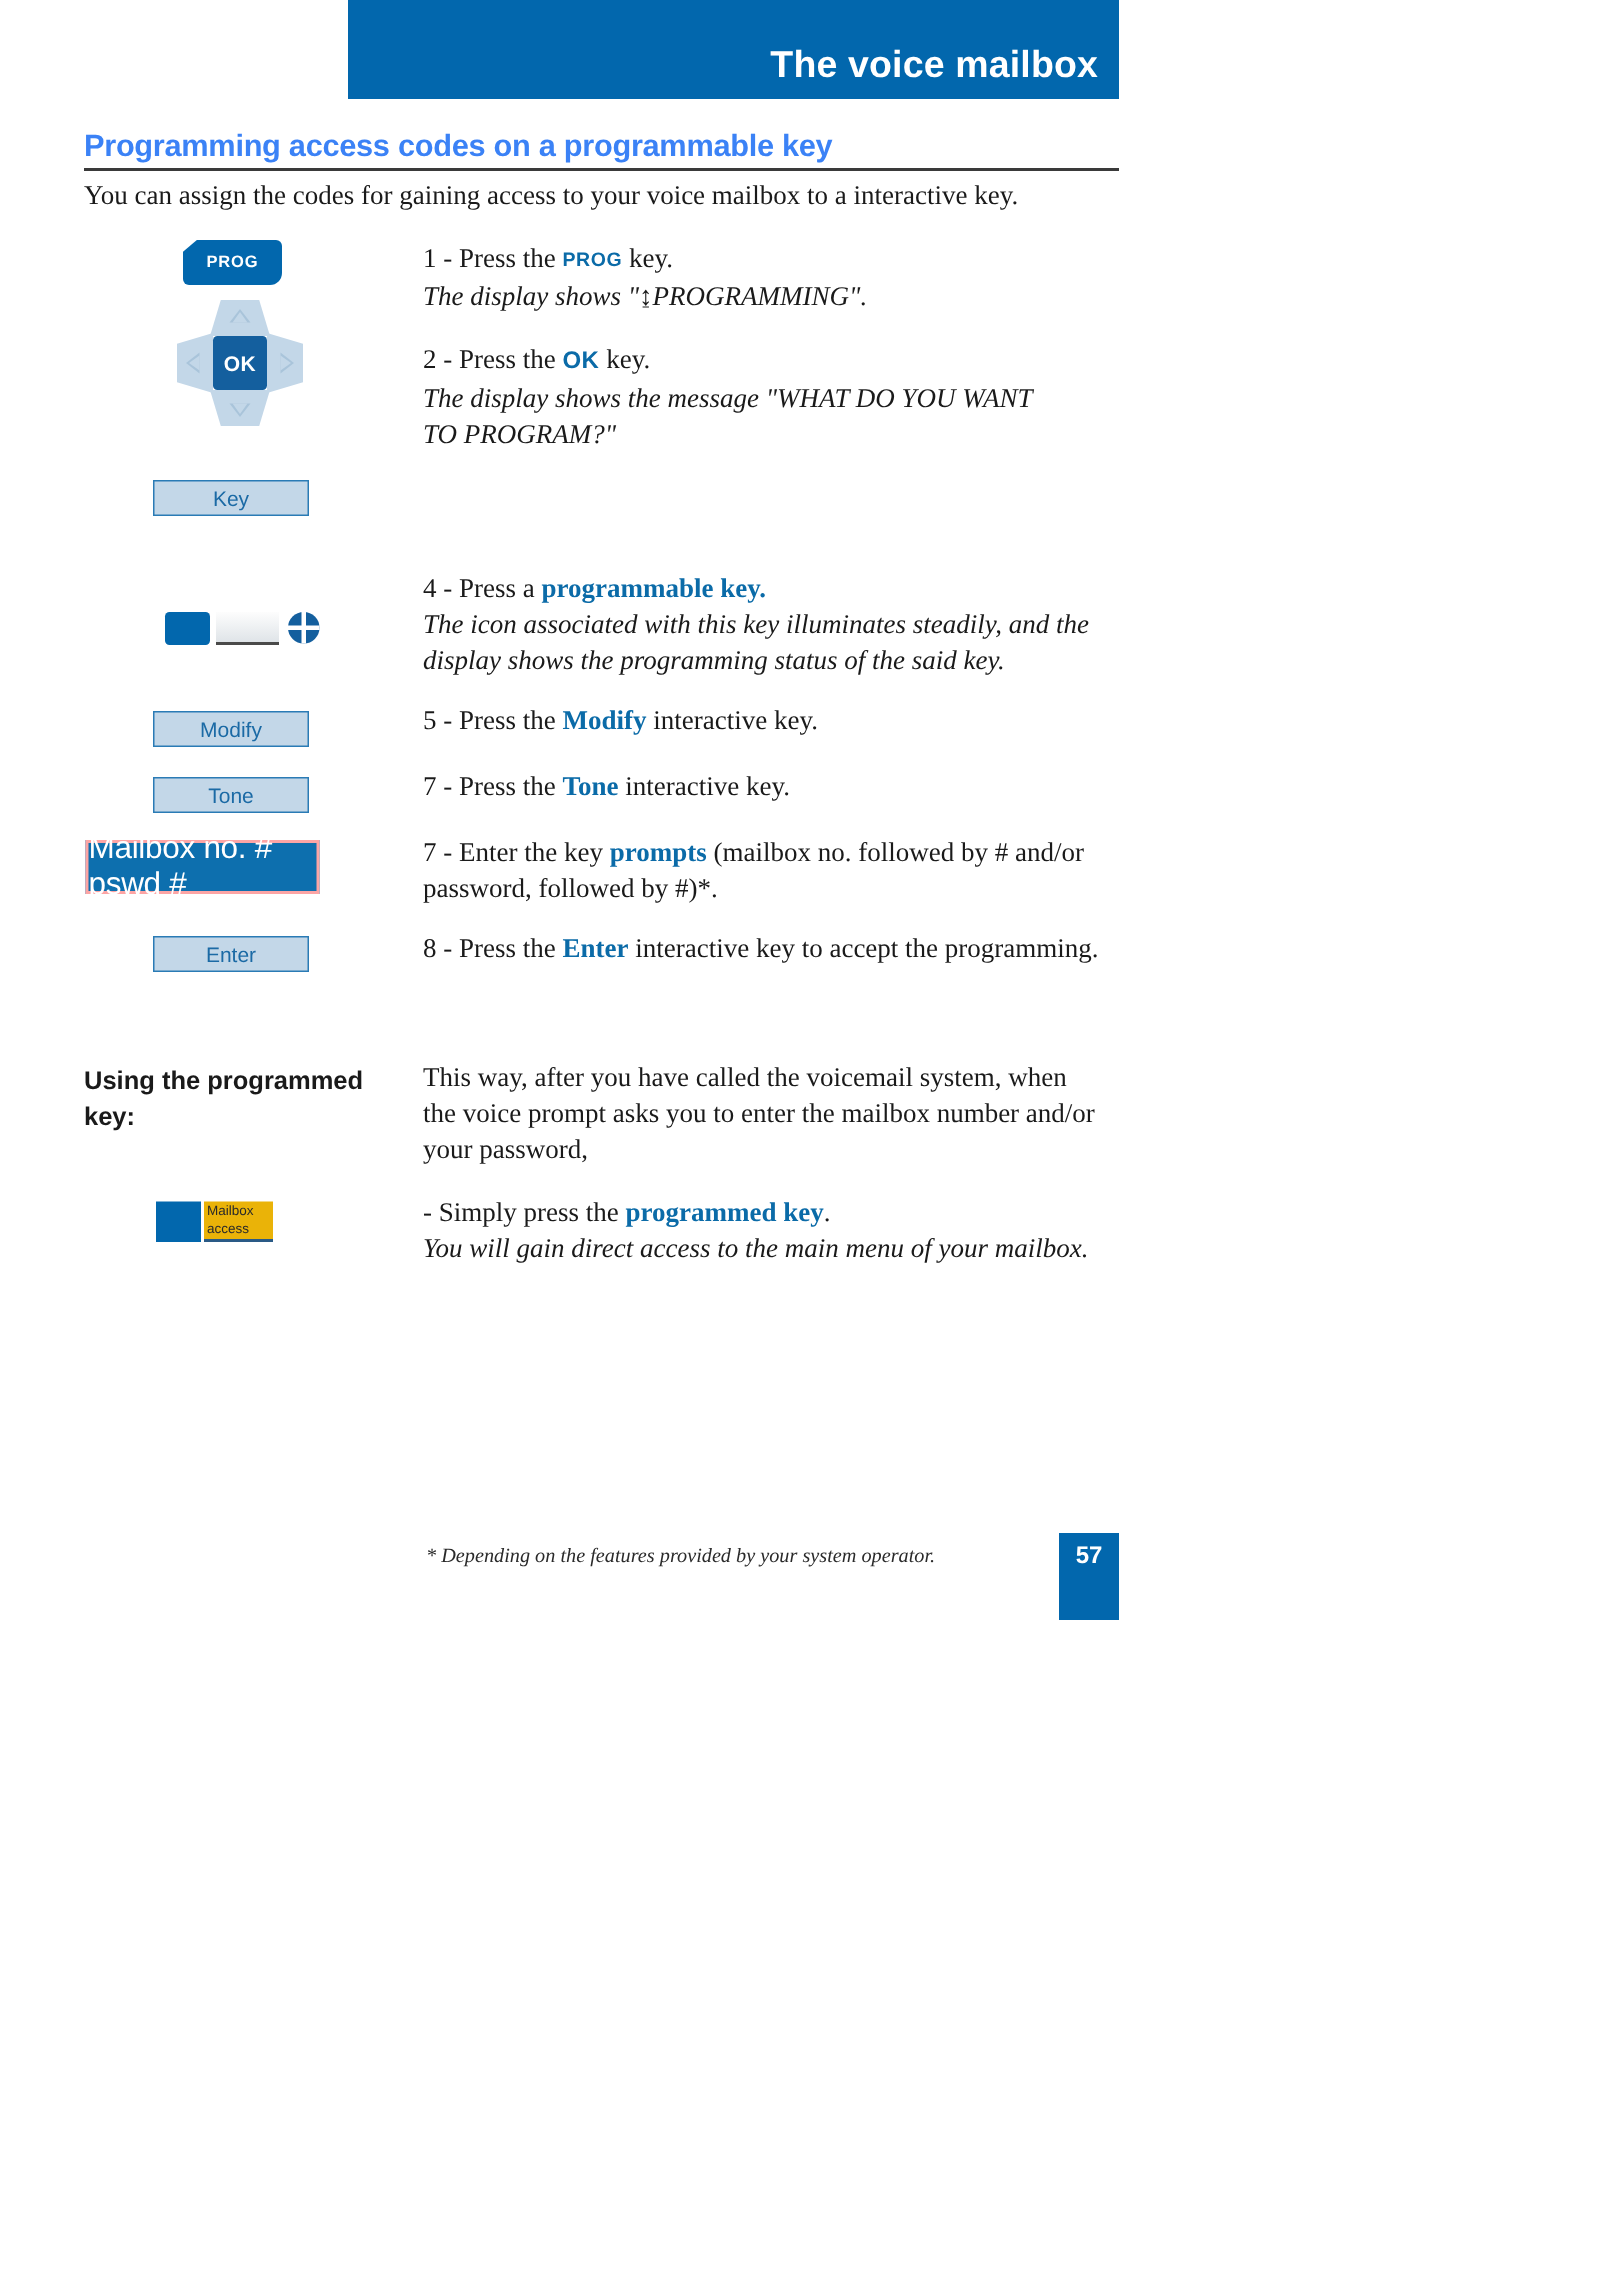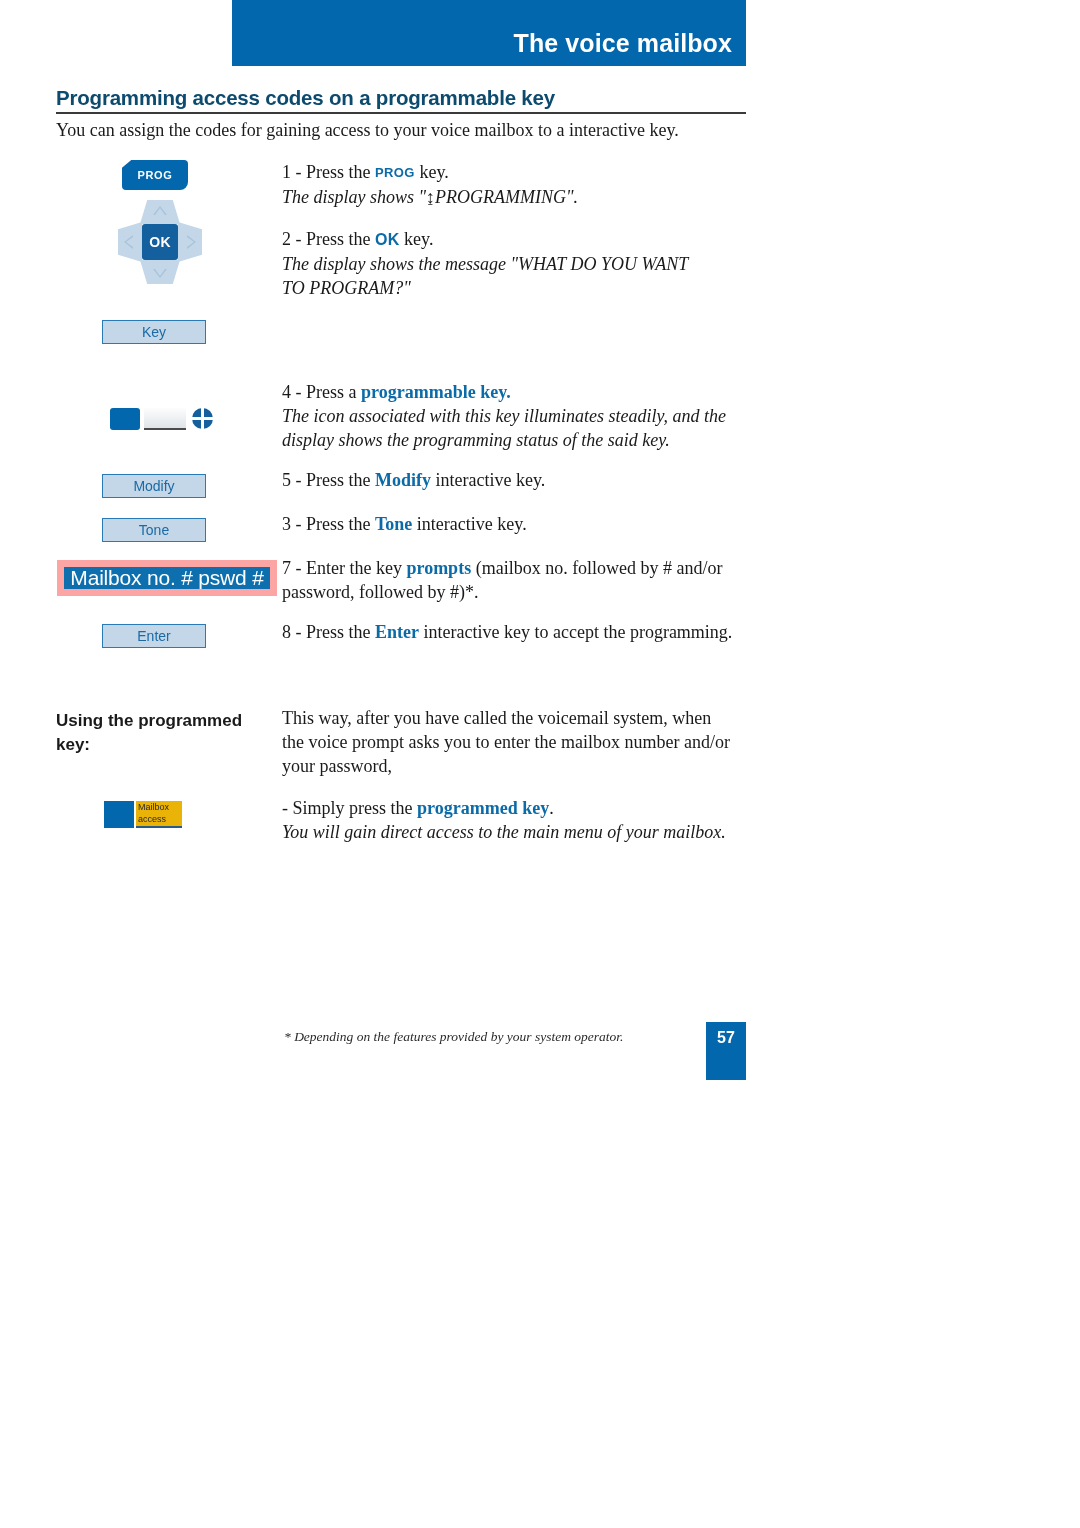--- a/index.html
+++ b/index.html
@@ -40,21 +40,21 @@
 
   
   .section-title {
     position: absolute;
     left: 56px;
     top: 86px;
     width: 690px;
     font-family: "Liberation Sans", sans-serif;
     font-weight: bold;
     font-size: 20.5px;
-    color: #0c4a6e;
+    color: #3b82f6;
     letter-spacing: -0.2px;
   }
   .title-rule {
     position: absolute;
     left: 56px;
     top: 112px;
     width: 690px;
     height: 2px;
     background: #3a3a3a;
   }
@@ -285,24 +285,24 @@
   }
   .pk-circle::after {
     left: 0; top: 9px; width: 21px; height: 2.5px;
   }
 
   
   .display-strip {
     position: absolute;
     left: 57px;
     top: 560px;
-    width: 220px;
+    width: 156px;
     height: 36px;
     background: #0d6fae;
-    border: 7px solid #fca5a5;
+    border: 2px solid #fca5a5;
     box-sizing: border-box;
     display: flex;
     align-items: center;
     justify-content: center;
   }
   .display-strip span {
     color: #ffffff;
     font-family: "Liberation Sans", sans-serif;
     font-size: 21px;
     letter-spacing: -0.2px;
@@ -462,21 +462,21 @@
 </div>
 
 <div class="text-col" style="top:468px;">
   <div>
     <span>5 - Press the </span><span class="kw">Modify</span><span> interactive key.</span>
   </div>
 </div>
 
 <div class="text-col" style="top:512px;">
   <div>
-    <span>3 - Press the </span><span class="kw">Tone</span><span> interactive key.</span>
+    <span>7 - Press the </span><span class="kw">Tone</span><span> interactive key.</span>
   </div>
 </div>
 
 <div class="text-col" style="top:556px;">
   <div>
     <span>7 - Enter the key </span><span class="kw">prompts</span><span> (mailbox no. followed by # and/or</span>
   </div>
   <div>password, followed by #)*.</div>
 </div>
 

